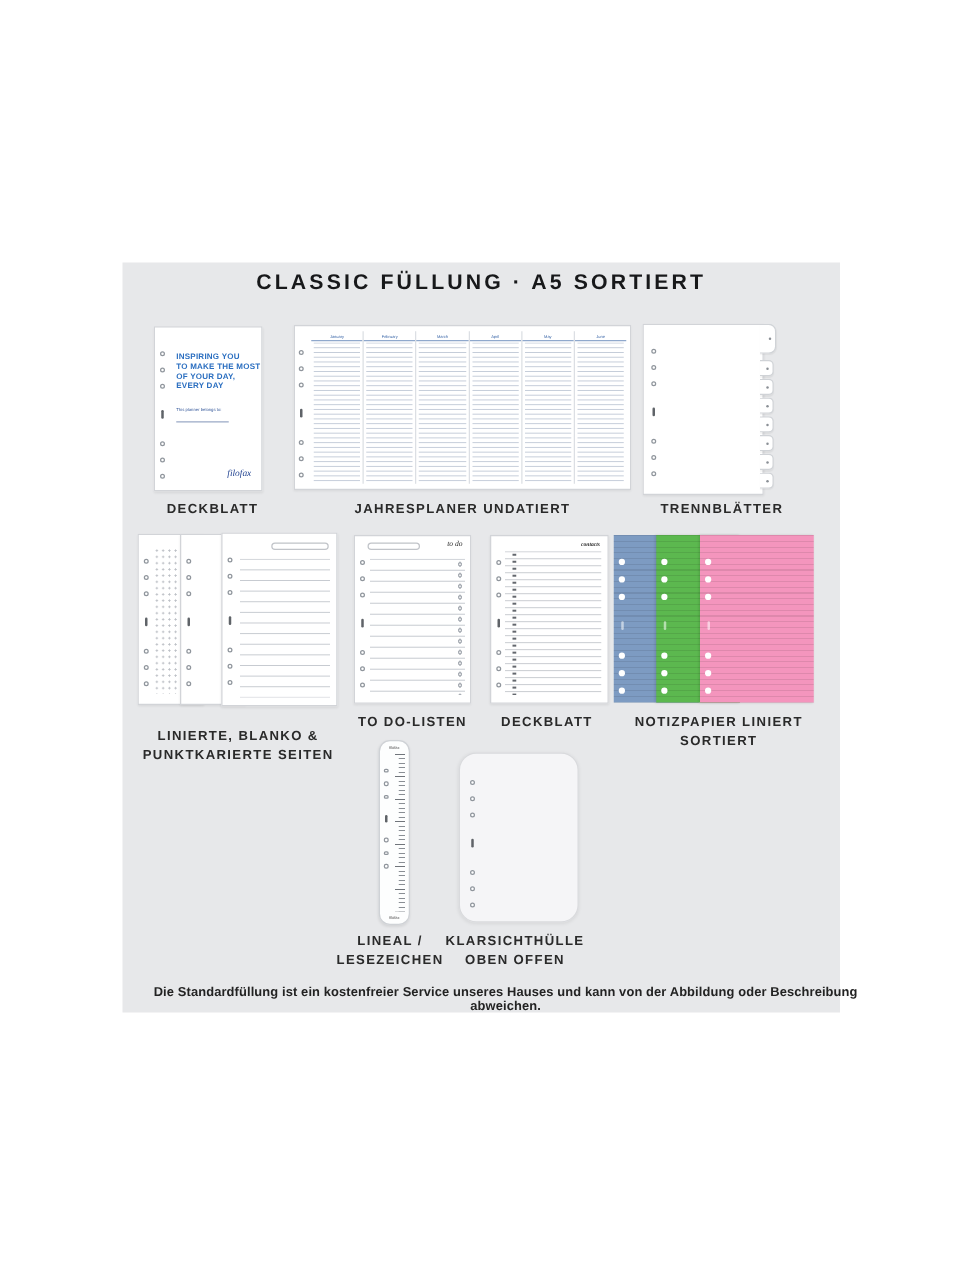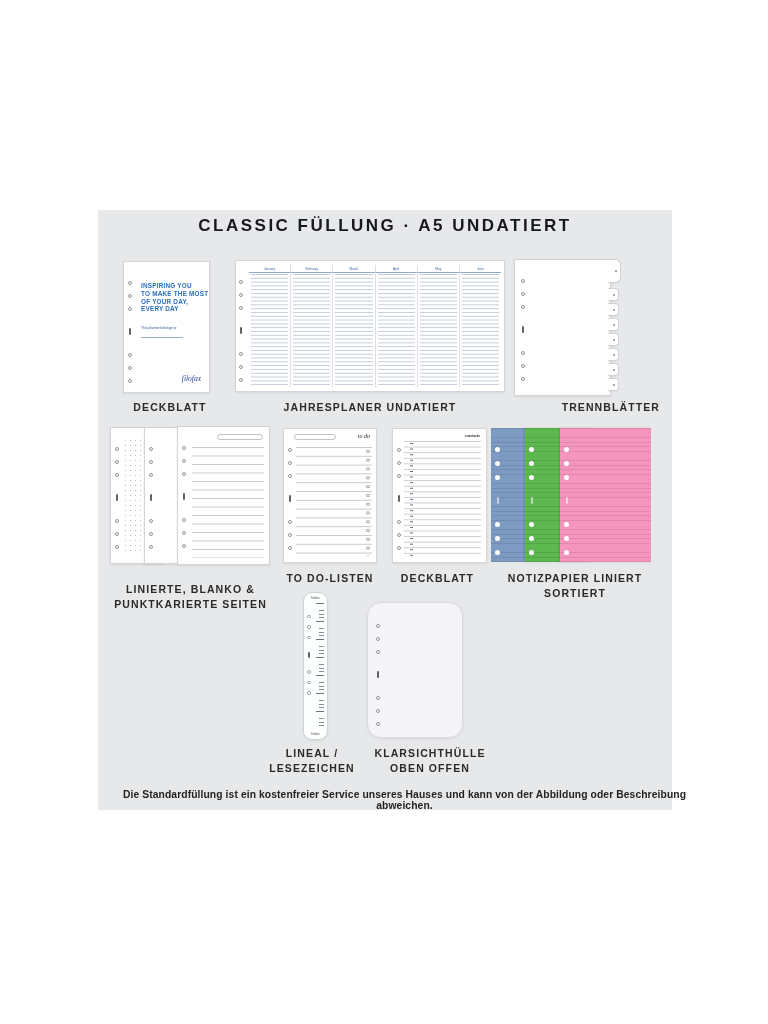--- a/index.html
+++ b/index.html
@@ -103,21 +103,21 @@
   .disclaimer { position:absolute; left:98px; top:789px; width:613px; text-align:center;
                 font-size:10.3px; font-weight:700; color:#232323; letter-spacing:0.1px; }
 </style>
 </head>
 <body>
 
 <div class="stage">
 
   <div class="panel"></div>
 
-  <div class="title">CLASSIC FÜLLUNG · A5 UNDATIERT</div>
+  <div class="title">CLASSIC FÜLLUNG · A5 SORTIERT</div>
 
   <div class="sheet" style="left:123px; top:261px; width:87px; height:132px;">
     <div class="holes">
         <span class="ring"></span>
         <span class="ring"></span>
         <span class="ring"></span>
         <span class="dash"></span>
         <span class="ring"></span>
         <span class="ring"></span>
         <span class="ring"></span>
@@ -186,21 +186,21 @@
         <div class="tab" style="top: 58px;"></div>
         <div class="tab" style="top: 73px;"></div>
         <div class="tab" style="top: 88px;"></div>
         <div class="tab" style="top: 103px;"></div>
         <div class="tab" style="top: 118px;"></div>
       </div>
   </div>
 
   <div class="item-label" style="left:110px; top:400px; width:120px;">DECKBLATT</div>
   <div class="item-label" style="left:250px; top:400px; width:240px;">JAHRESPLANER UNDATIERT</div>
-  <div class="item-label" style="left:495px; top:400px; width:165px;text-align:right;">TRENNBLÄTTER</div>
+  <div class="item-label" style="left:495px; top:400px; width:165px;">TRENNBLÄTTER</div>
 
   <div style="position:absolute; left:110px; top:426px; width:160px; height:139px;">
     <div class="sheet" style="left:0; top:1px; width:53px; height:137px;">
       <div class="holes">
           <span class="ring"></span>
           <span class="ring"></span>
           <span class="ring"></span>
           <span class="dash"></span>
           <span class="ring"></span>
           <span class="ring"></span>
@@ -328,18 +328,18 @@
         <span class="ring"></span>
         <span class="dash"></span>
         <span class="ring"></span>
         <span class="ring"></span>
         <span class="ring"></span>
       </div>
   </div>
 
   <div class="item-label" style="left:257px; top:746px; width:110px;">LINEAL /
 LESEZEICHEN</div>
-  <div class="item-label" style="left:370px; top:746px; width:120px;">KLARSICHTHÜLLE
+  <div class="item-label" style="left:352px; top:746px; width:120px;">KLARSICHTHÜLLE
 OBEN OFFEN</div>
 
   <div class="disclaimer">Die Standardfüllung ist ein kostenfreier Service unseres Hauses und kann von der Abbildung oder Beschreibung abweichen.</div>
 
 </div>
 
 </body></html>

